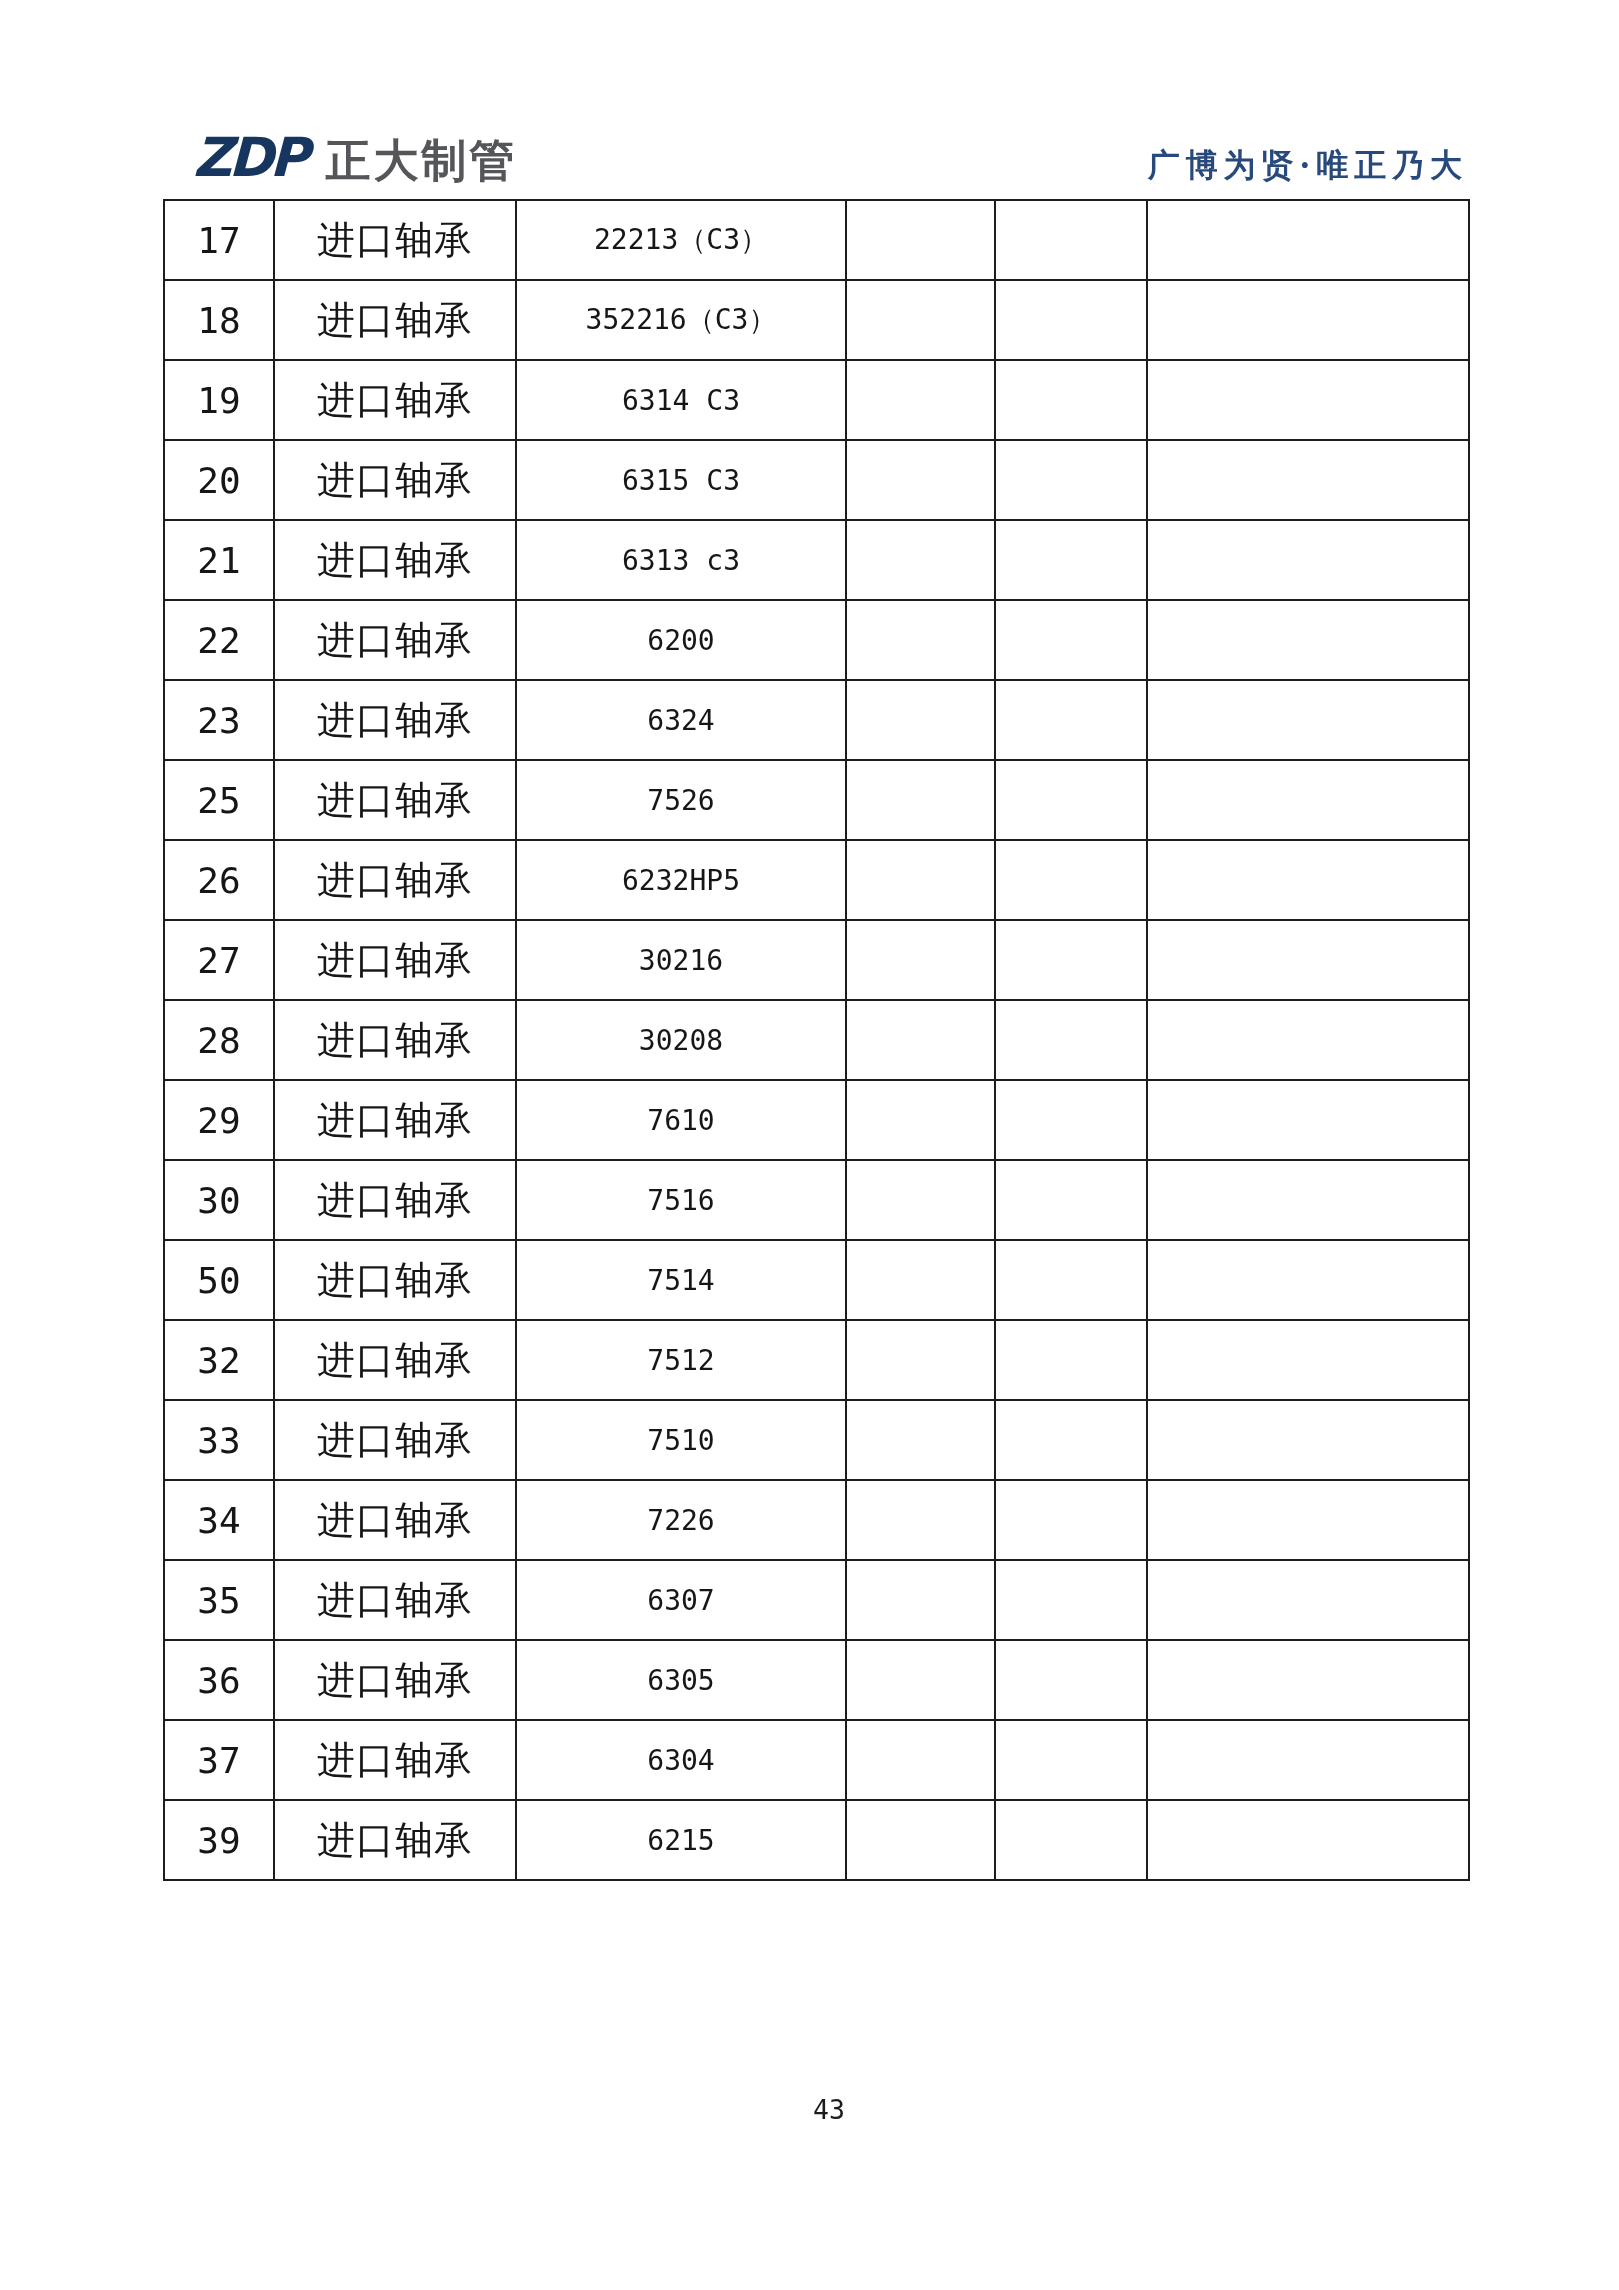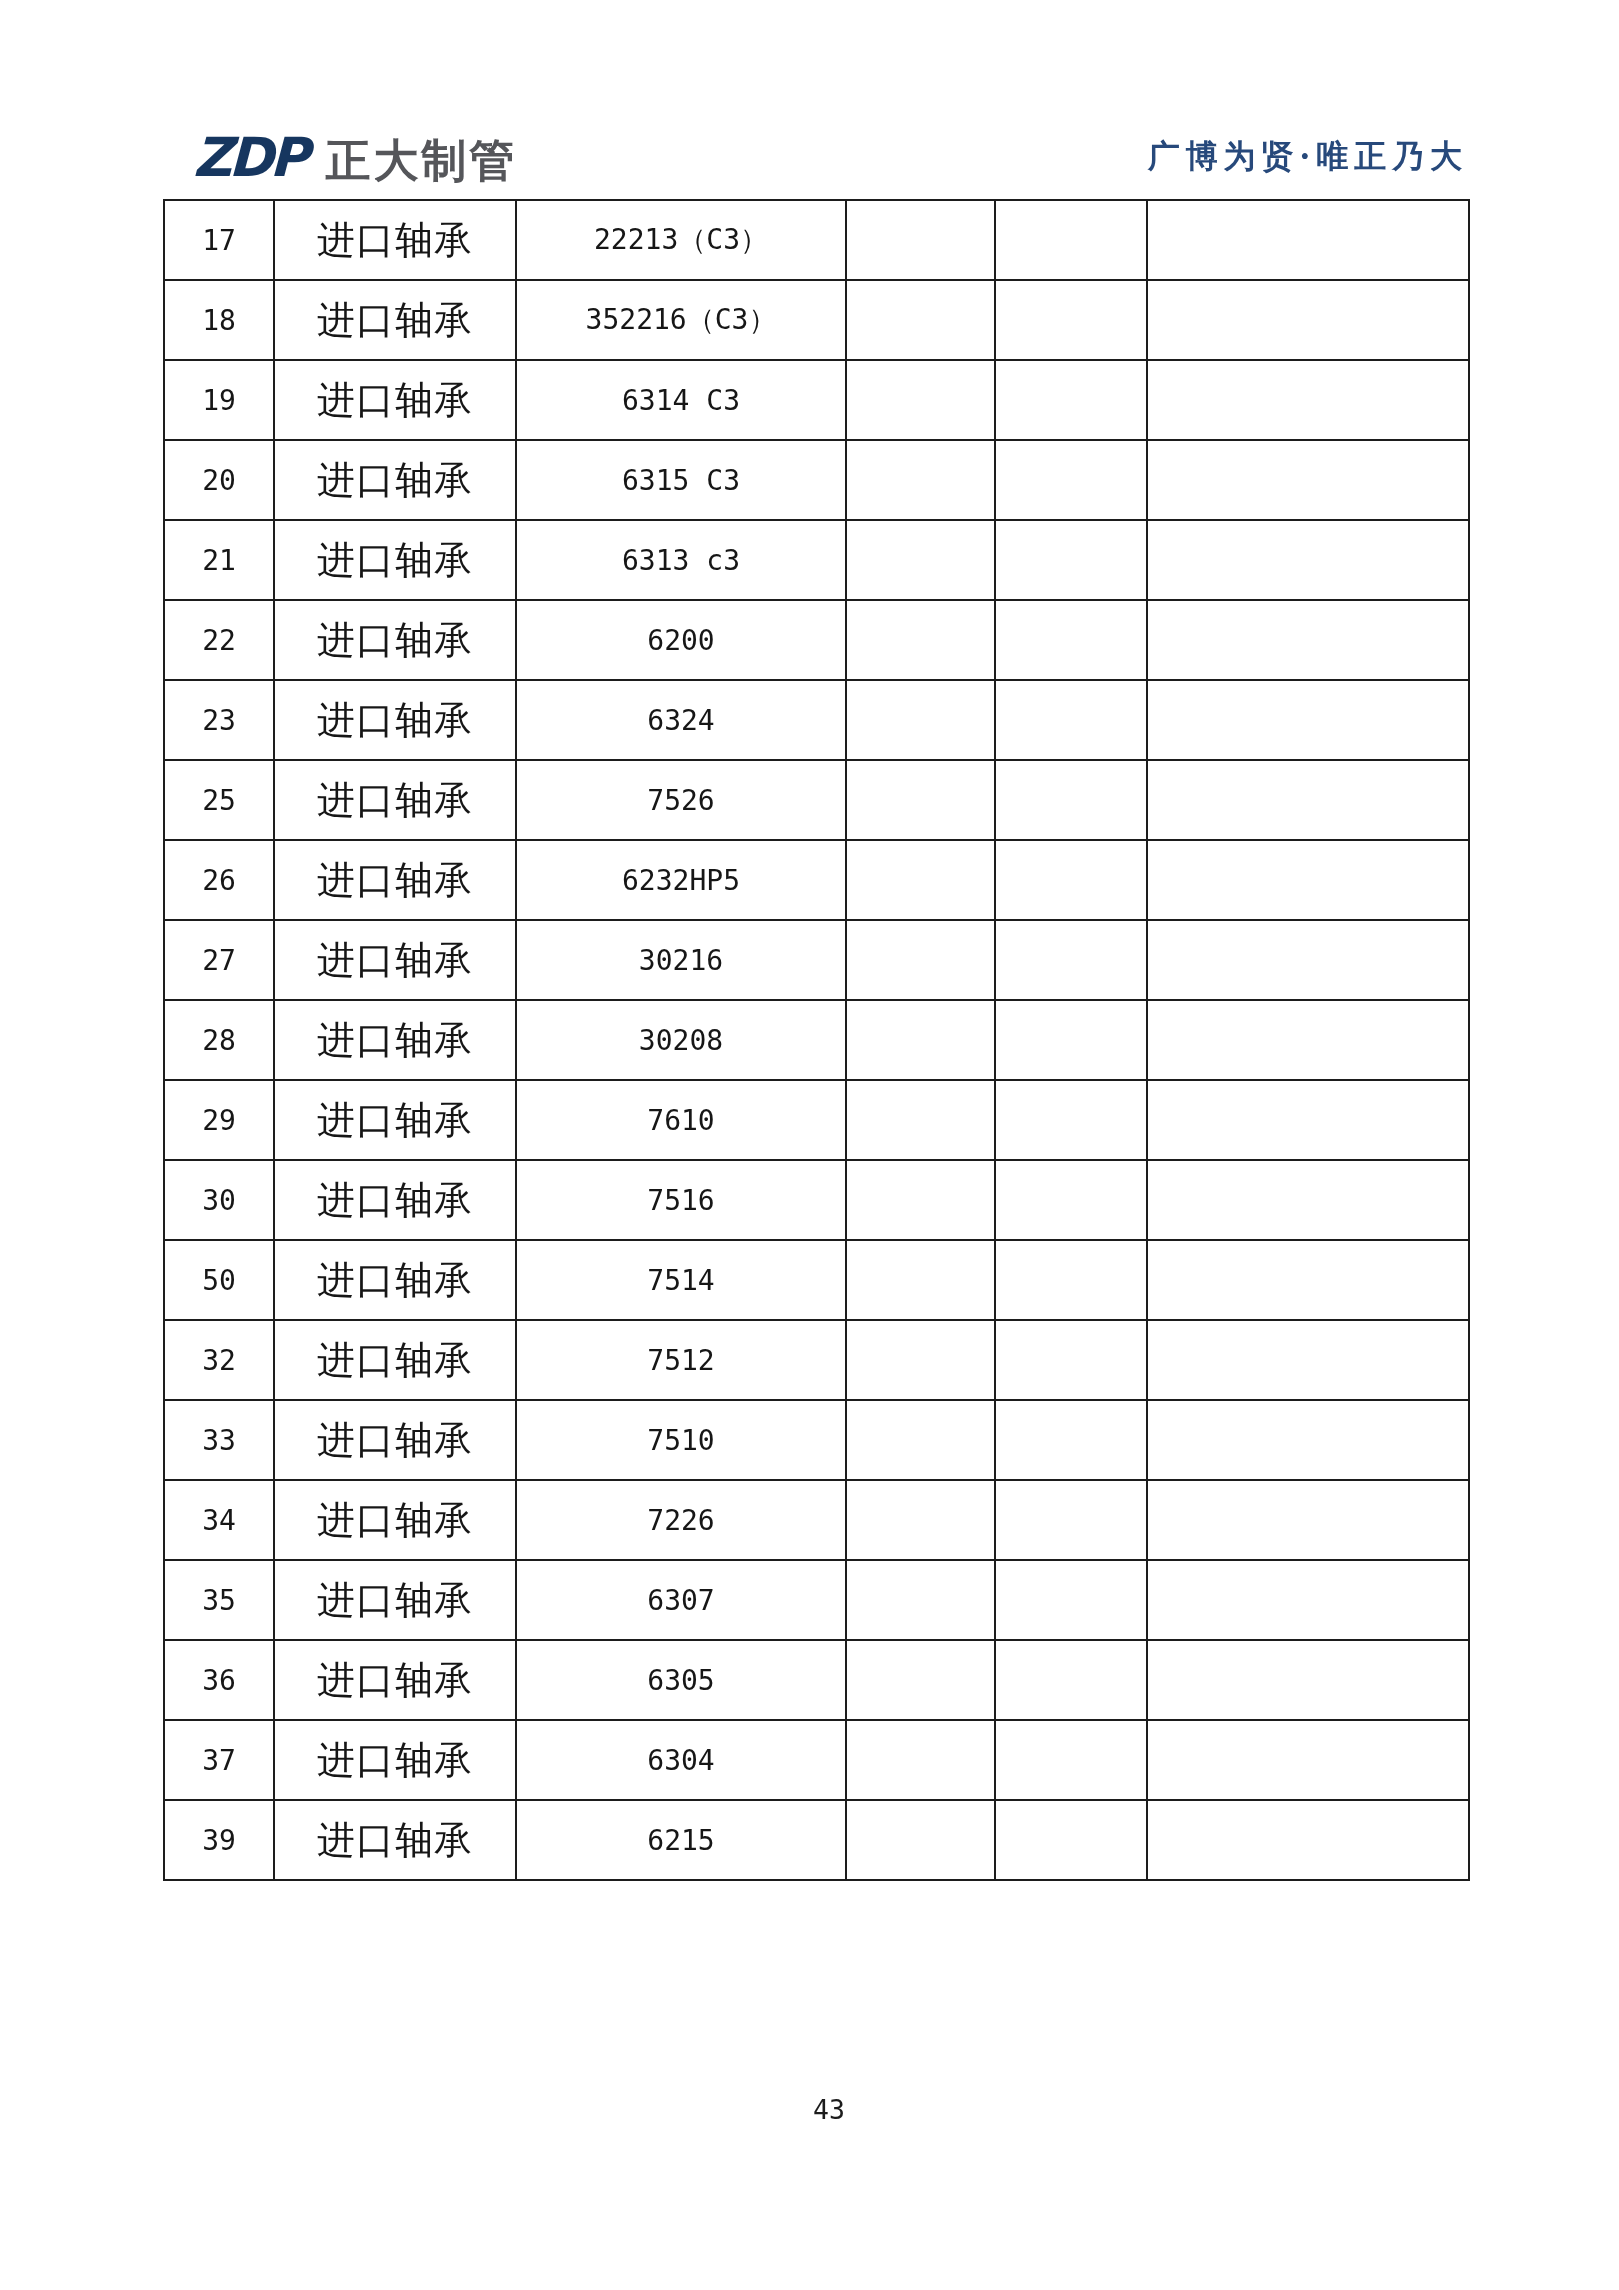--- a/index.html
+++ b/index.html
@@ -39,21 +39,21 @@
   .logo-company {
     font-family: "DejaVu Sans", sans-serif;
     font-weight: 700;
     font-size: 45px;
     line-height: 1;
     letter-spacing: 2.9px;
     color: #55565a;
   }
   .header-slogan {
     position: absolute;
-    top: 137px;
+    top: 146px;
     right: 151px;
     font-family: "DejaVu Serif", serif;
     font-weight: 600;
     font-size: 32px;
     line-height: 1.2;
     letter-spacing: 5.9px;
     color: #27497b;
     white-space: nowrap;
   }
 
@@ -78,21 +78,21 @@
     height: 78px;
     padding: 0;
     text-align: center;
     vertical-align: middle;
     color: #161616;
     overflow: hidden;
     white-space: nowrap;
   }
   td.cell-index {
     font-family: "DejaVu Sans Mono", monospace;
-    font-size: 28px;
+    font-size: 36px;
   }
   td.cell-name {
     font-family: "Liberation Sans", sans-serif;
     font-size: 38px;
     letter-spacing: 1px;
   }
   td.cell-model {
     font-family: "DejaVu Sans Mono", monospace;
     font-size: 28px;
   }

